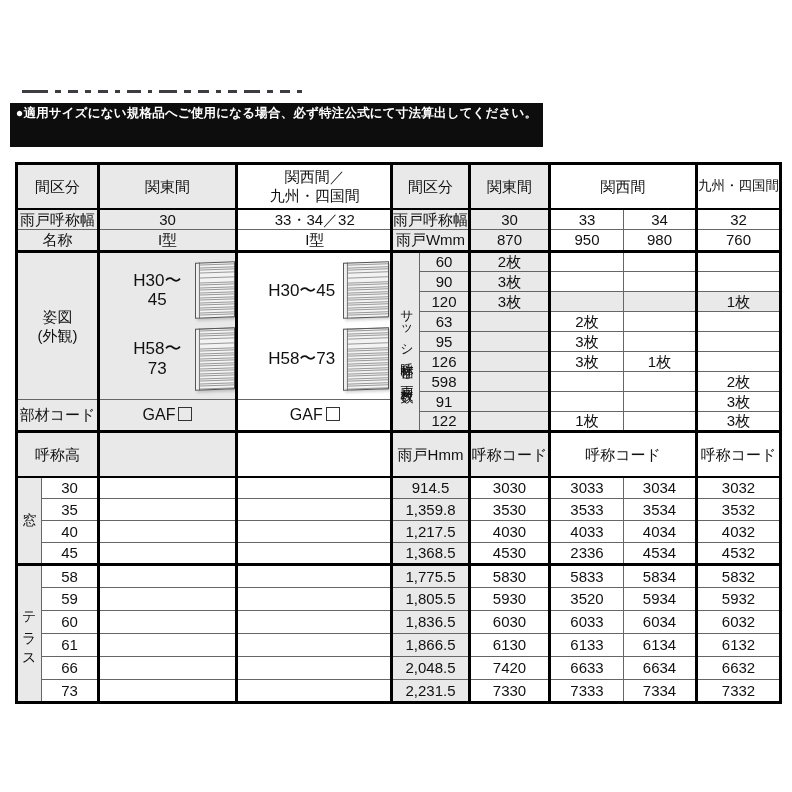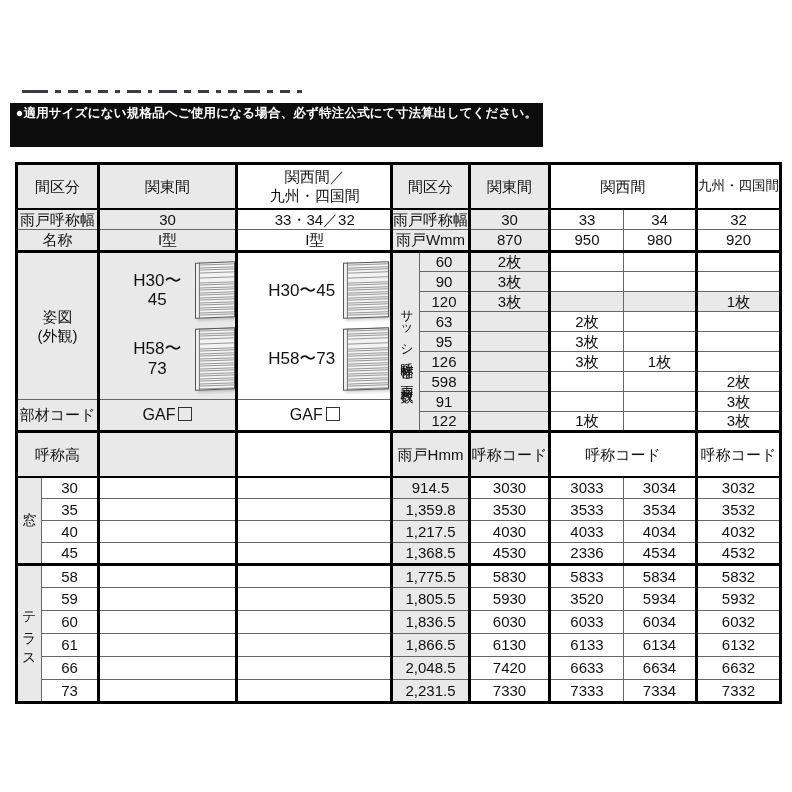--- a/index.html
+++ b/index.html
@@ -211,21 +211,21 @@
       <td class="g bL bR">30</td>
       <td>33</td>
       <td>34</td>
       <td class="bL bR">32</td>
     </tr>
     <tr class="h22">
       <td colspan="2" class="g bL bB">雨戸Wmm</td>
       <td class="g bL bR bB">870</td>
       <td class="bB">950</td>
       <td class="bB">980</td>
-      <td class="bL bR bB">920</td>
+      <td class="bL bR bB">760</td>
     </tr>
     <tr class="h20">
       <td rowspan="9" class="g bL bB vert-l">サッシ呼称幅と雨戸枚数</td>
       <td class="g">60</td>
       <td class="g bL bR">2枚</td>
       <td></td>
       <td></td>
       <td class="bL bR"></td>
     </tr>
     <tr class="h20">

